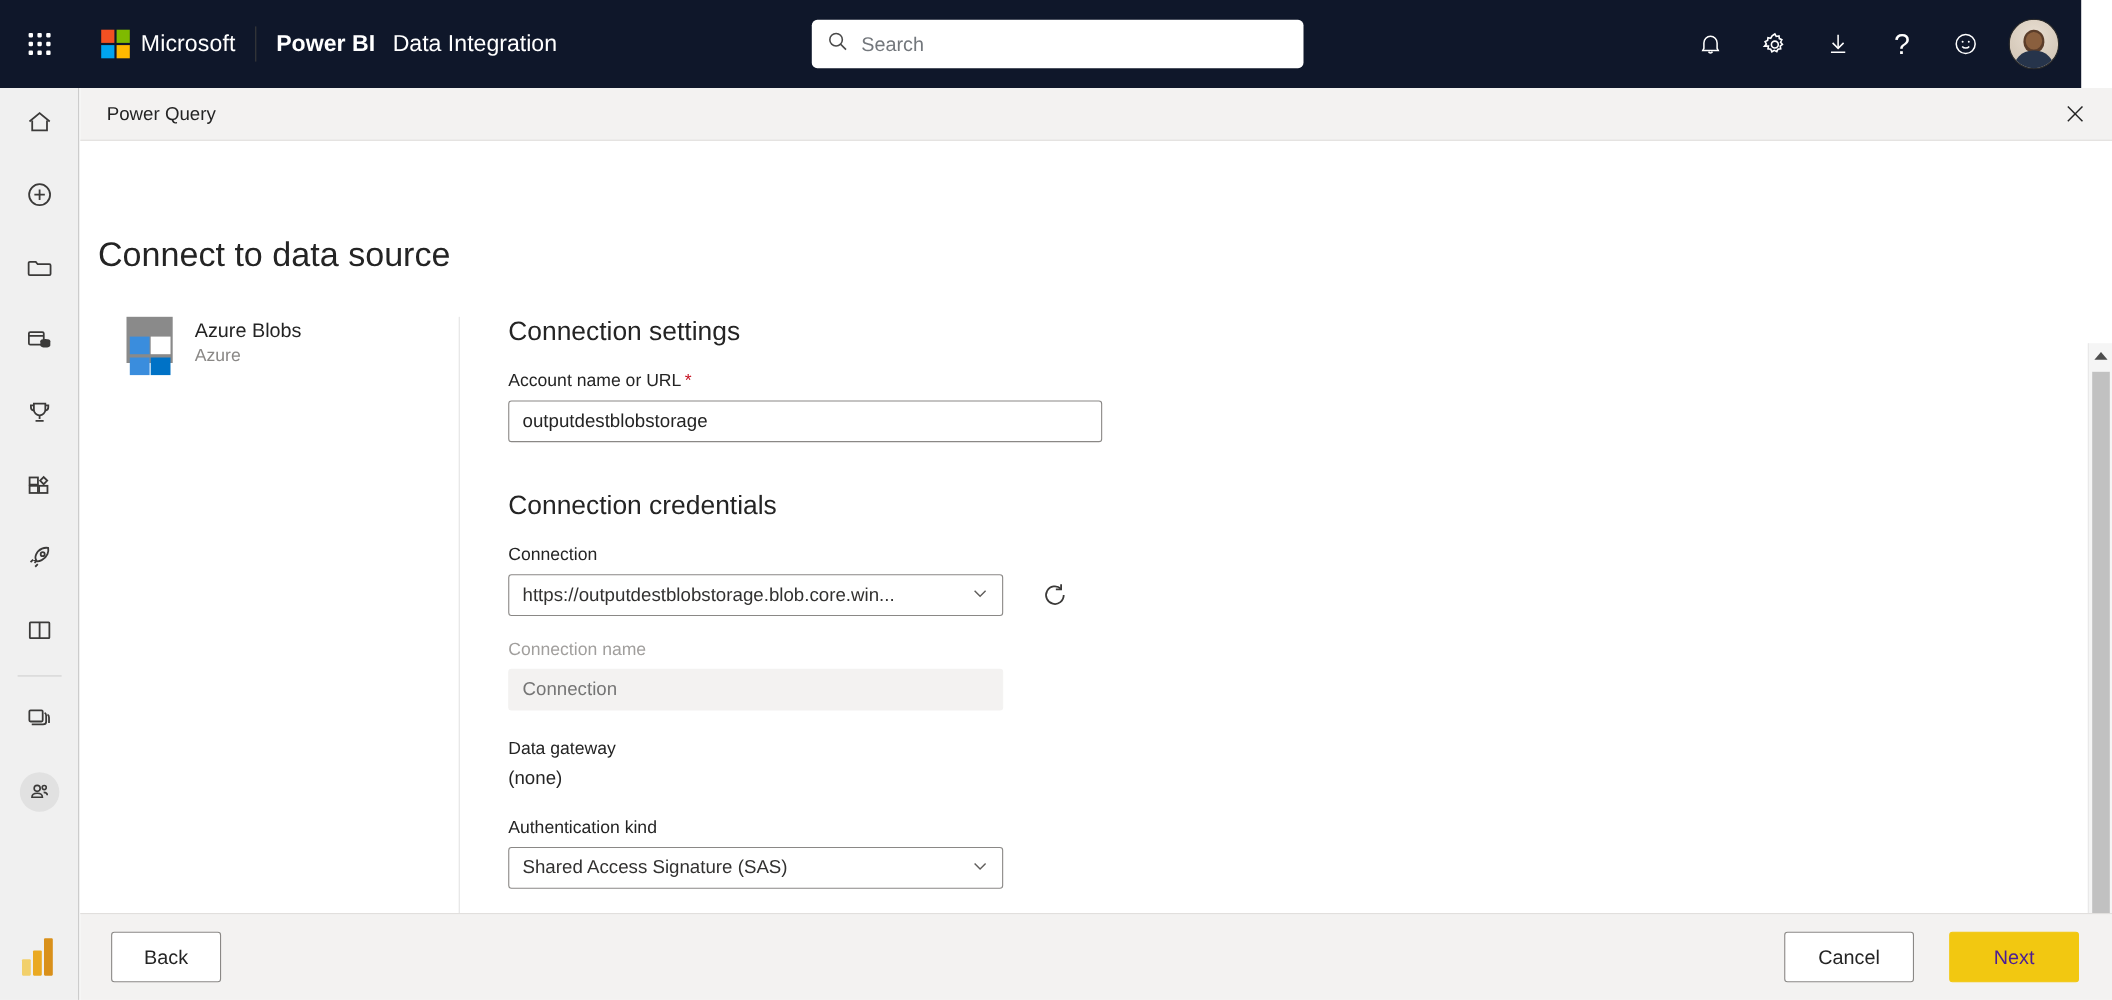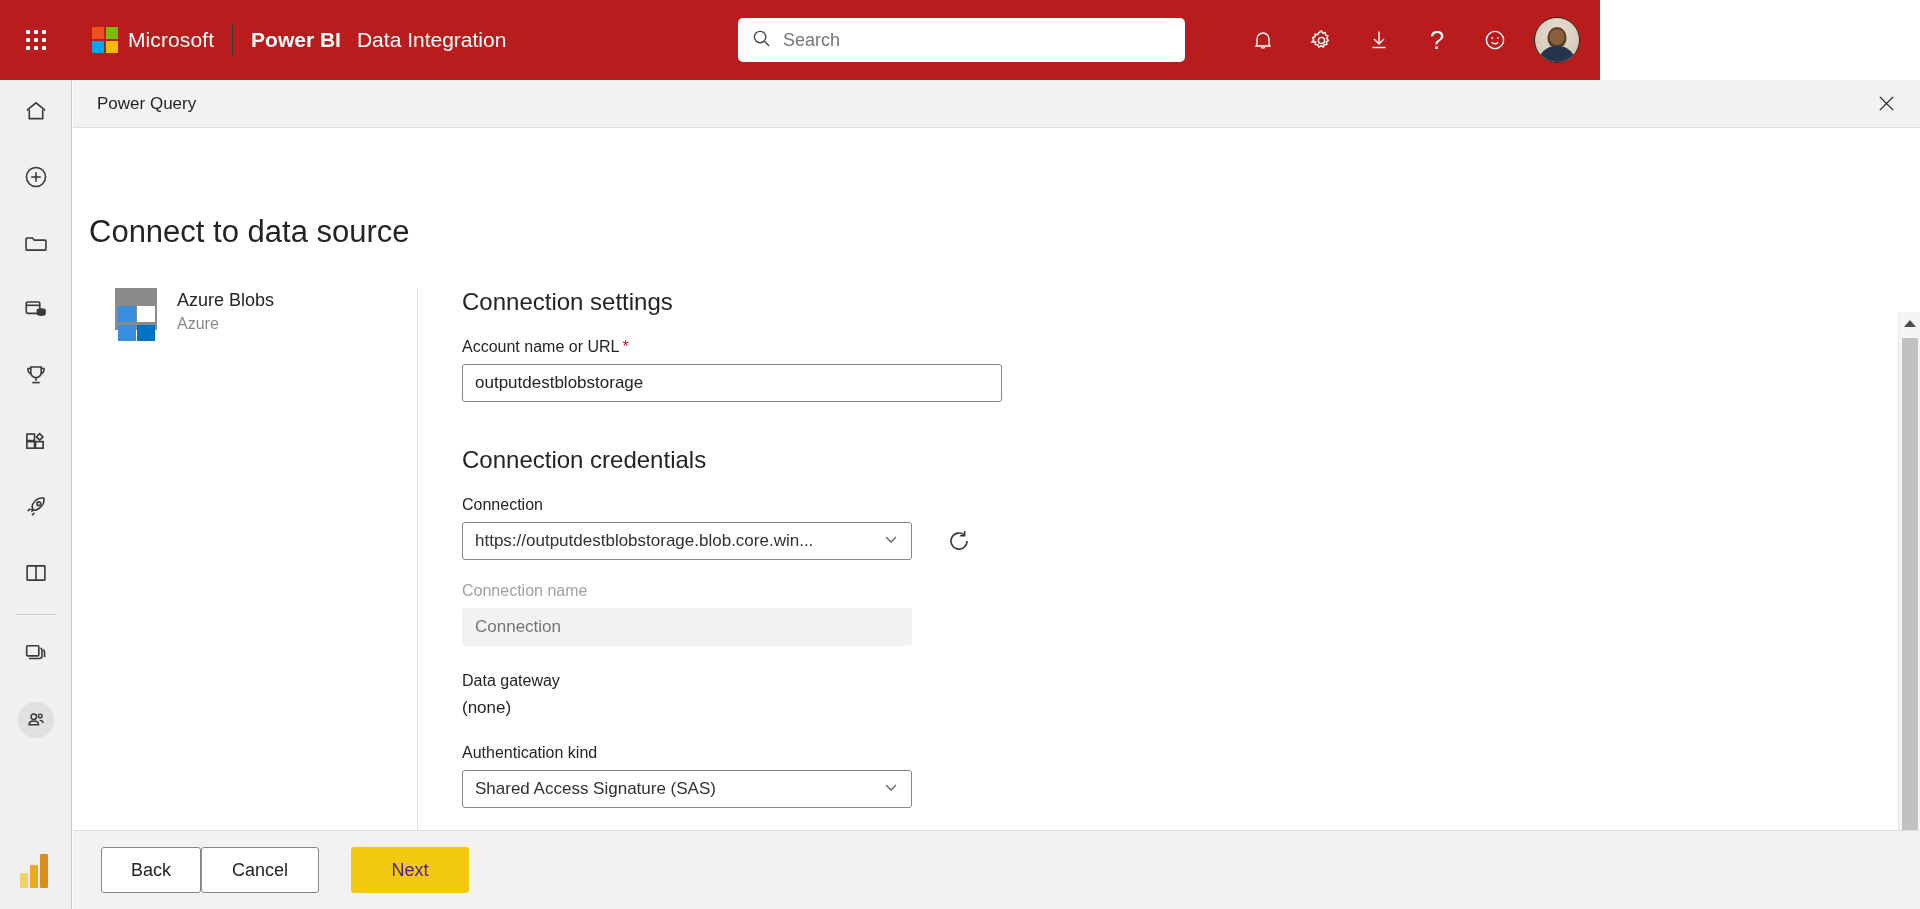--- a/index.html
+++ b/index.html
@@ -6,22 +6,22 @@
   html, body {
     width: 1920px; height: 909px;
     font-family: "Liberation Sans", sans-serif;
     background: #ffffff;
     overflow: hidden;
   }
 
   
   .topbar {
     position: absolute; top: 0; left: 0;
-    width: 1600px; height: 80px;
-    background: #b91c1c;
+    width: 1892px; height: 80px;
+    background: #0f172a;
     display: flex; align-items: center;
   }
   .waffle {
     width: 56px; height: 56px;
     margin-left: 8px;
     display: flex; align-items: center; justify-content: center;
     cursor: pointer;
   }
   .waffle-grid {
     display: grid;
@@ -215,21 +215,21 @@
   .vs-thumb {
     position:absolute; left:3px; top:26px; width:16px; height:494px;
     background:#c1c1c1; cursor:pointer;
   }
 
   
   .footer {
     position:absolute; left:0; bottom:0;
     width:1847px; height:79px;
     background:#f3f2f1; border-top:1px solid #e1dfdd;
-    display:flex; align-items:center; justify-content:flex-start;
+    display:flex; align-items:center; justify-content:space-between;
     padding:0 30px 0 28px;
   }
   .btn {
     height:46px; min-width:100px; padding:0 22px;
     border:1px solid #8a8886; border-radius:3px; background:#ffffff;
     font-size:18px; color:#242424; cursor:pointer;
     font-family:"Liberation Sans", sans-serif;
   }
   .btn.primary { background:#f2c811; border-color:#f2c811; color:#4c1d95; }
   .footer-right { display:flex; gap:32px; }

